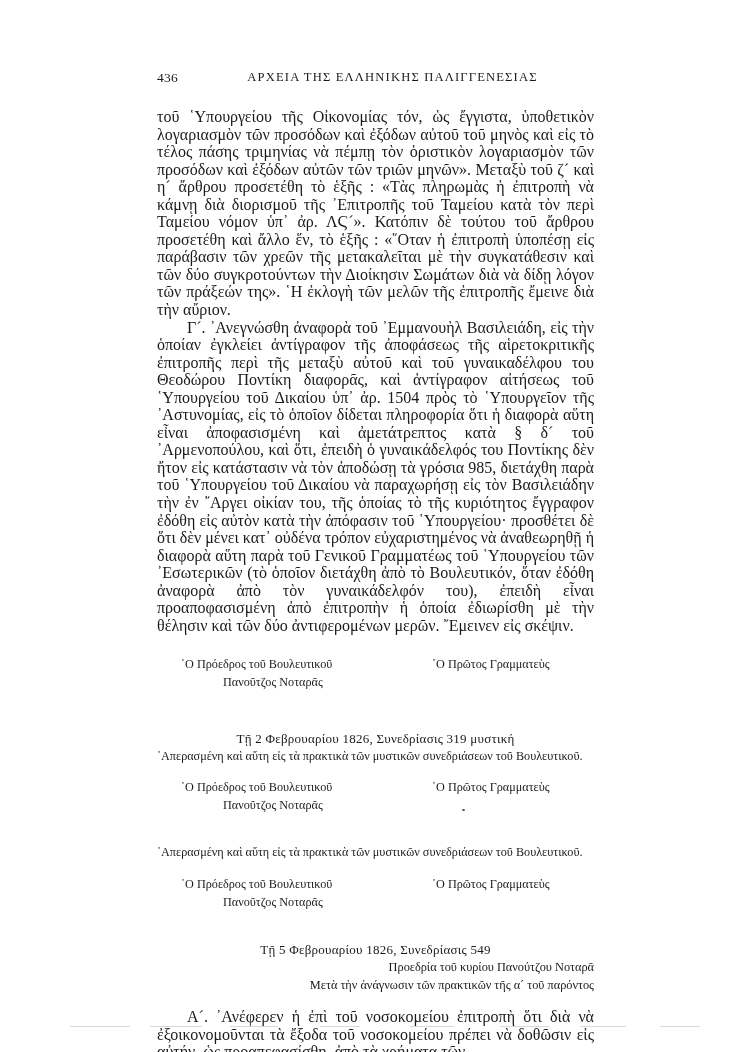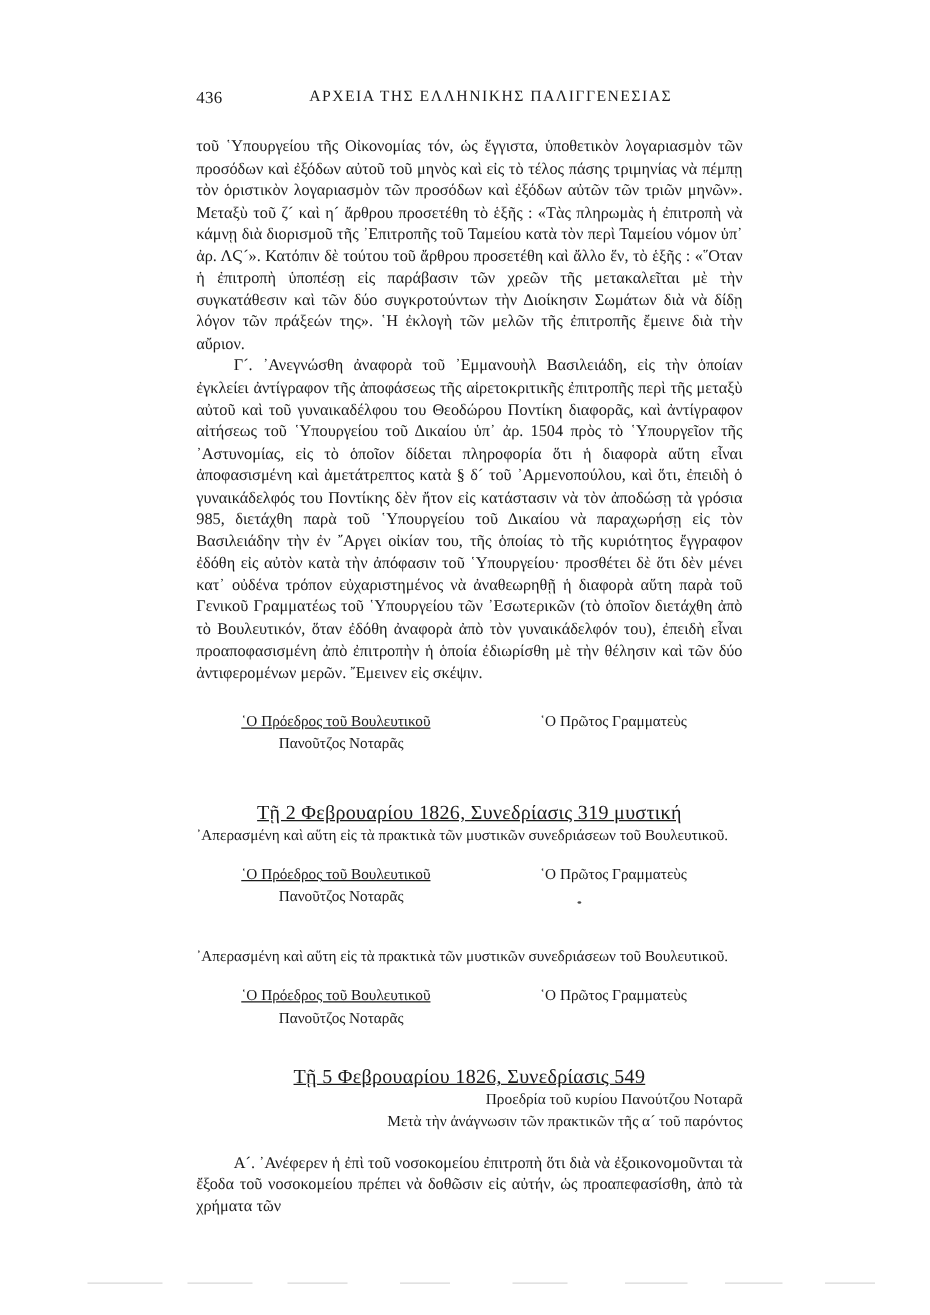--- a/index.html
+++ b/index.html
@@ -40,21 +40,21 @@
     left: 0;
     right: 0;
     top: 2px;
     text-align: center;
     font-size: 12.6px;
     letter-spacing: 1.15px;
     padding-left: 34px;
   }
   
   .para {
-    font-size: 13px;
+    font-size: 16px;
     line-height: 17.55px;
     text-align: justify;
     text-justify: inter-word;
     margin: 0;
     hyphens: none;
   }
   .para.indent {
     text-indent: 30px;
   }
   .para + .para {
@@ -65,44 +65,42 @@
     position: relative;
     font-size: 12.2px;
     line-height: 17.6px;
   }
   .sig-row {
     position: relative;
     height: 17.6px;
   }
   .sig-left-a {
     position: absolute;
-    left: 36px;
+    left: 24px;
     top: 0;
     white-space: nowrap;
-    text-decoration: underline;
   }
   .sig-left-b {
     position: absolute;
     left: 66px;
     top: 0;
     white-space: nowrap;
   }
   .sig-right {
     position: absolute;
     left: 275px;
     top: 0;
     white-space: nowrap;
   }
   
   .session-head {
     text-align: center;
-    font-size: 16px;
+    font-size: 13px;
     line-height: 18px;
     letter-spacing: 0.25px;
-    text-decoration: underline;
   }
   .session-sub {
     text-align: right;
     font-size: 12.3px;
     line-height: 17.6px;
   }
   .session-lead {
     font-size: 12.2px;
     line-height: 17.6px;
     text-align: justify;

